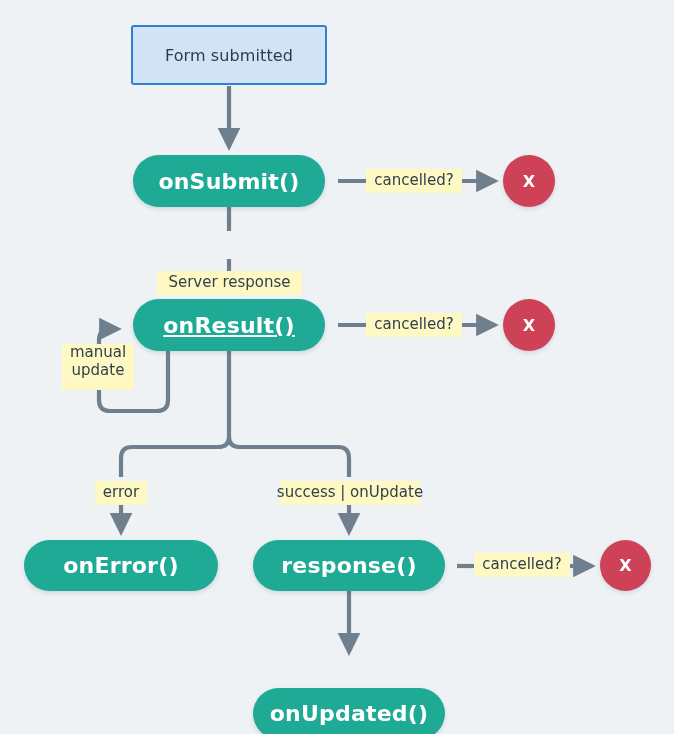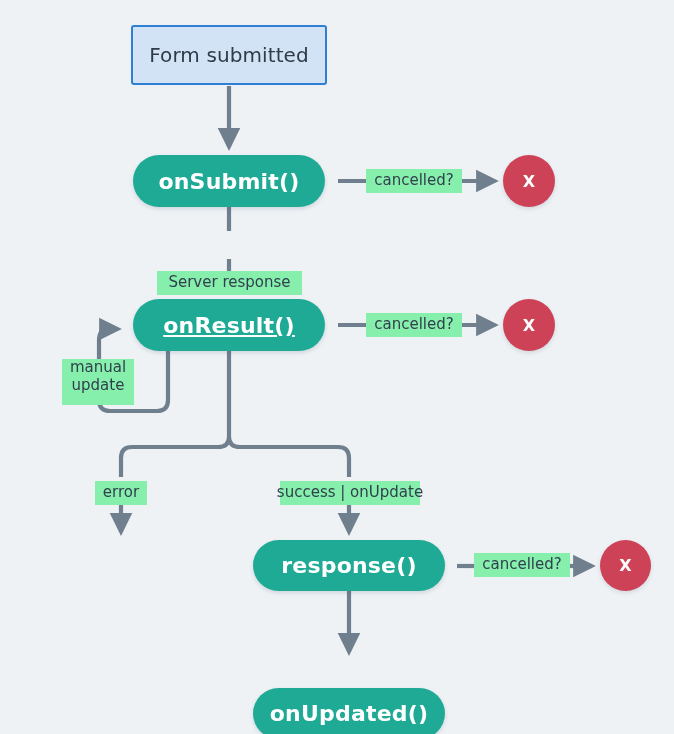--- a/index.html
+++ b/index.html
@@ -36,21 +36,21 @@
     justify-content: center;
     text-align: center;
     z-index: 3;
   }
 
   .node-start {
     background: #d3e3f6;
     border: 2px solid #2f80d4;
     border-radius: 3px;
     color: #2f3b47;
-    font-size: 20px;
+    font-size: 16px;
     font-weight: 400;
     letter-spacing: .1px;
   }
 
   .node-proc {
     background: #1faa96;
     border-radius: 28px;
     color: #ffffff;
     font-size: 22px;
     font-weight: bold;
@@ -70,27 +70,27 @@
   
   .edge-label {
     position: absolute;
     box-sizing: border-box;
     display: flex;
     align-items: center;
     justify-content: center;
     color: #31404e;
     font-size: 15px;
     line-height: 1.18;
-    background: #86efac;
+    background: #fef9c3;
     white-space: pre;
     text-align: center;
     z-index: 4;
     padding: 0 3px;
   }
-  .edge-label.multiline { white-space: pre-line; display: block; margin-top: 15px; }
+  .edge-label.multiline { white-space: pre-line; display: block; }
 </style>
 </head>
 <body>
 
 <div id="canvas">
 
   <svg id="edges" viewBox="0 0 674 734" width="674" height="734" xmlns="http://www.w3.org/2000/svg">
     <defs>
       <marker id="arrowhead" viewBox="0 0 12 12" refX="9.2" refY="6" markerWidth="6.2" markerHeight="6.2" orient="auto-start-reverse">
         <path d="M 0.5 0.8 L 11 6 L 0.5 11.2 Z" fill="#6f7f8e"></path>
@@ -142,20 +142,23 @@
   </div>
 
   <div class="node node-proc" style="left:133px; top:299px; width:192px; height:52px;text-decoration:underline;">
     <span>onResult()</span>
   </div>
 
   <div class="node node-term" style="left:503px; top:299px; width:52px; height:52px;">
     <span>X</span>
   </div>
 
+  <div class="node node-proc" style="left:24px; top:540px; width:194px; height:51px;">
+    <span>onError()</span>
+  </div>
 
   <div class="node node-proc" style="left:253px; top:540px; width:192px; height:51px;">
     <span>response()</span>
   </div>
 
   <div class="node node-term" style="left:600px; top:540px; width:51px; height:51px;">
     <span>X</span>
   </div>
 
   <div class="node node-proc" style="left:253px; top:688px; width:192px; height:51px;">

